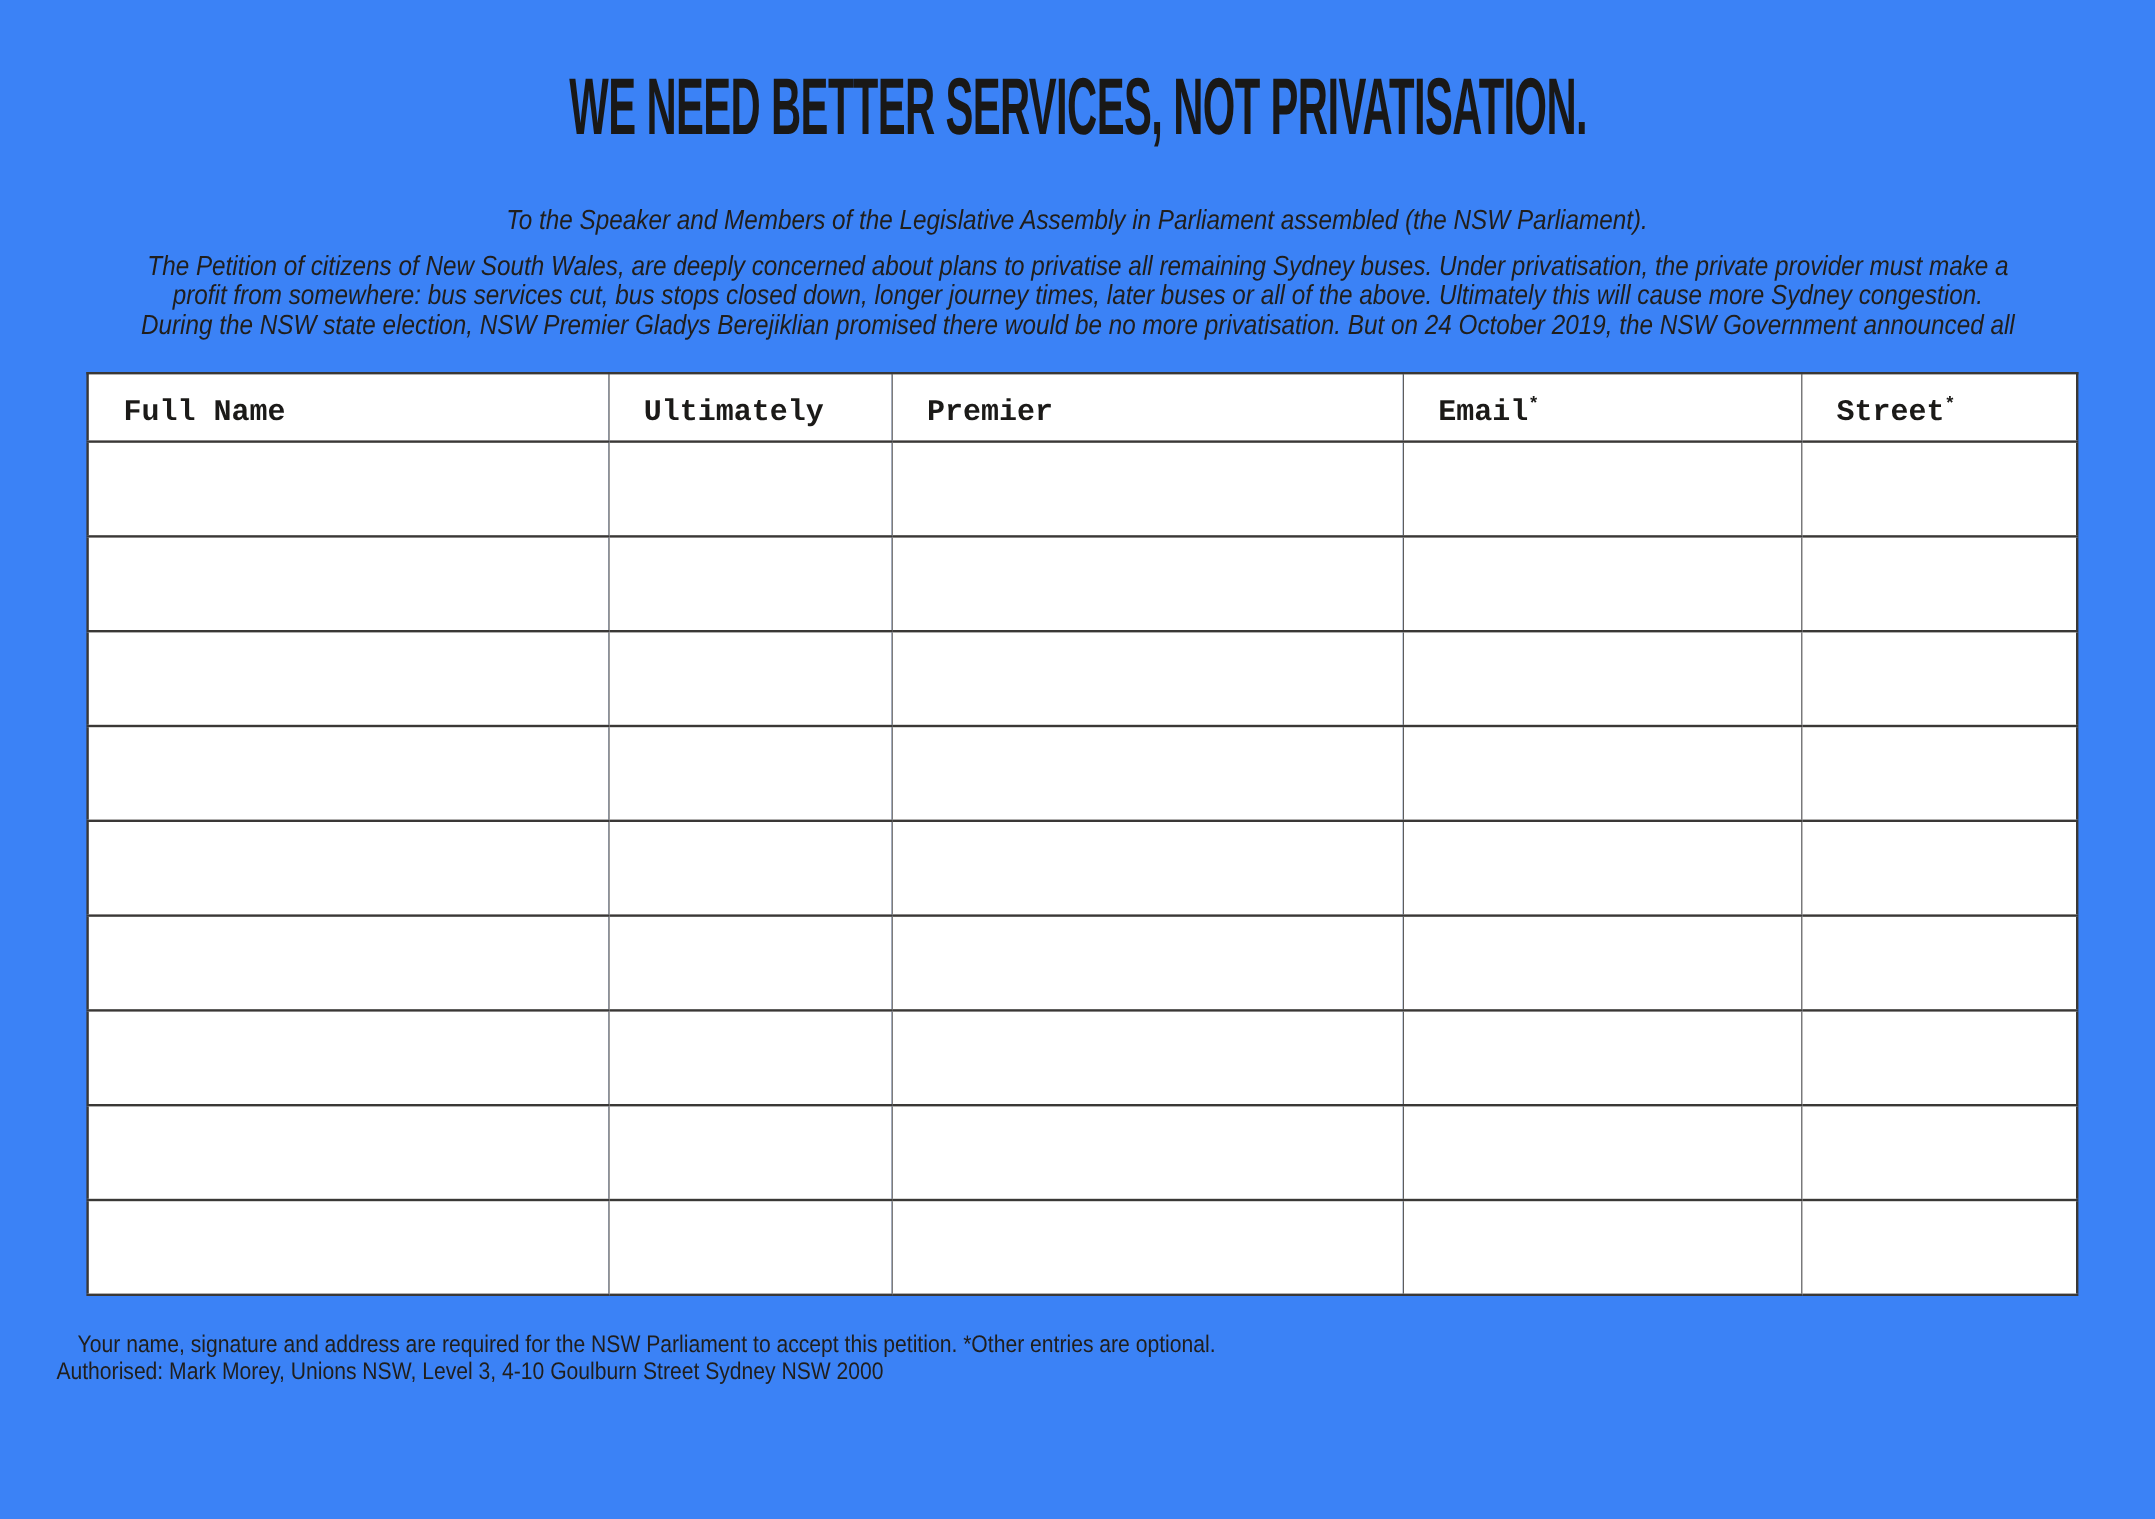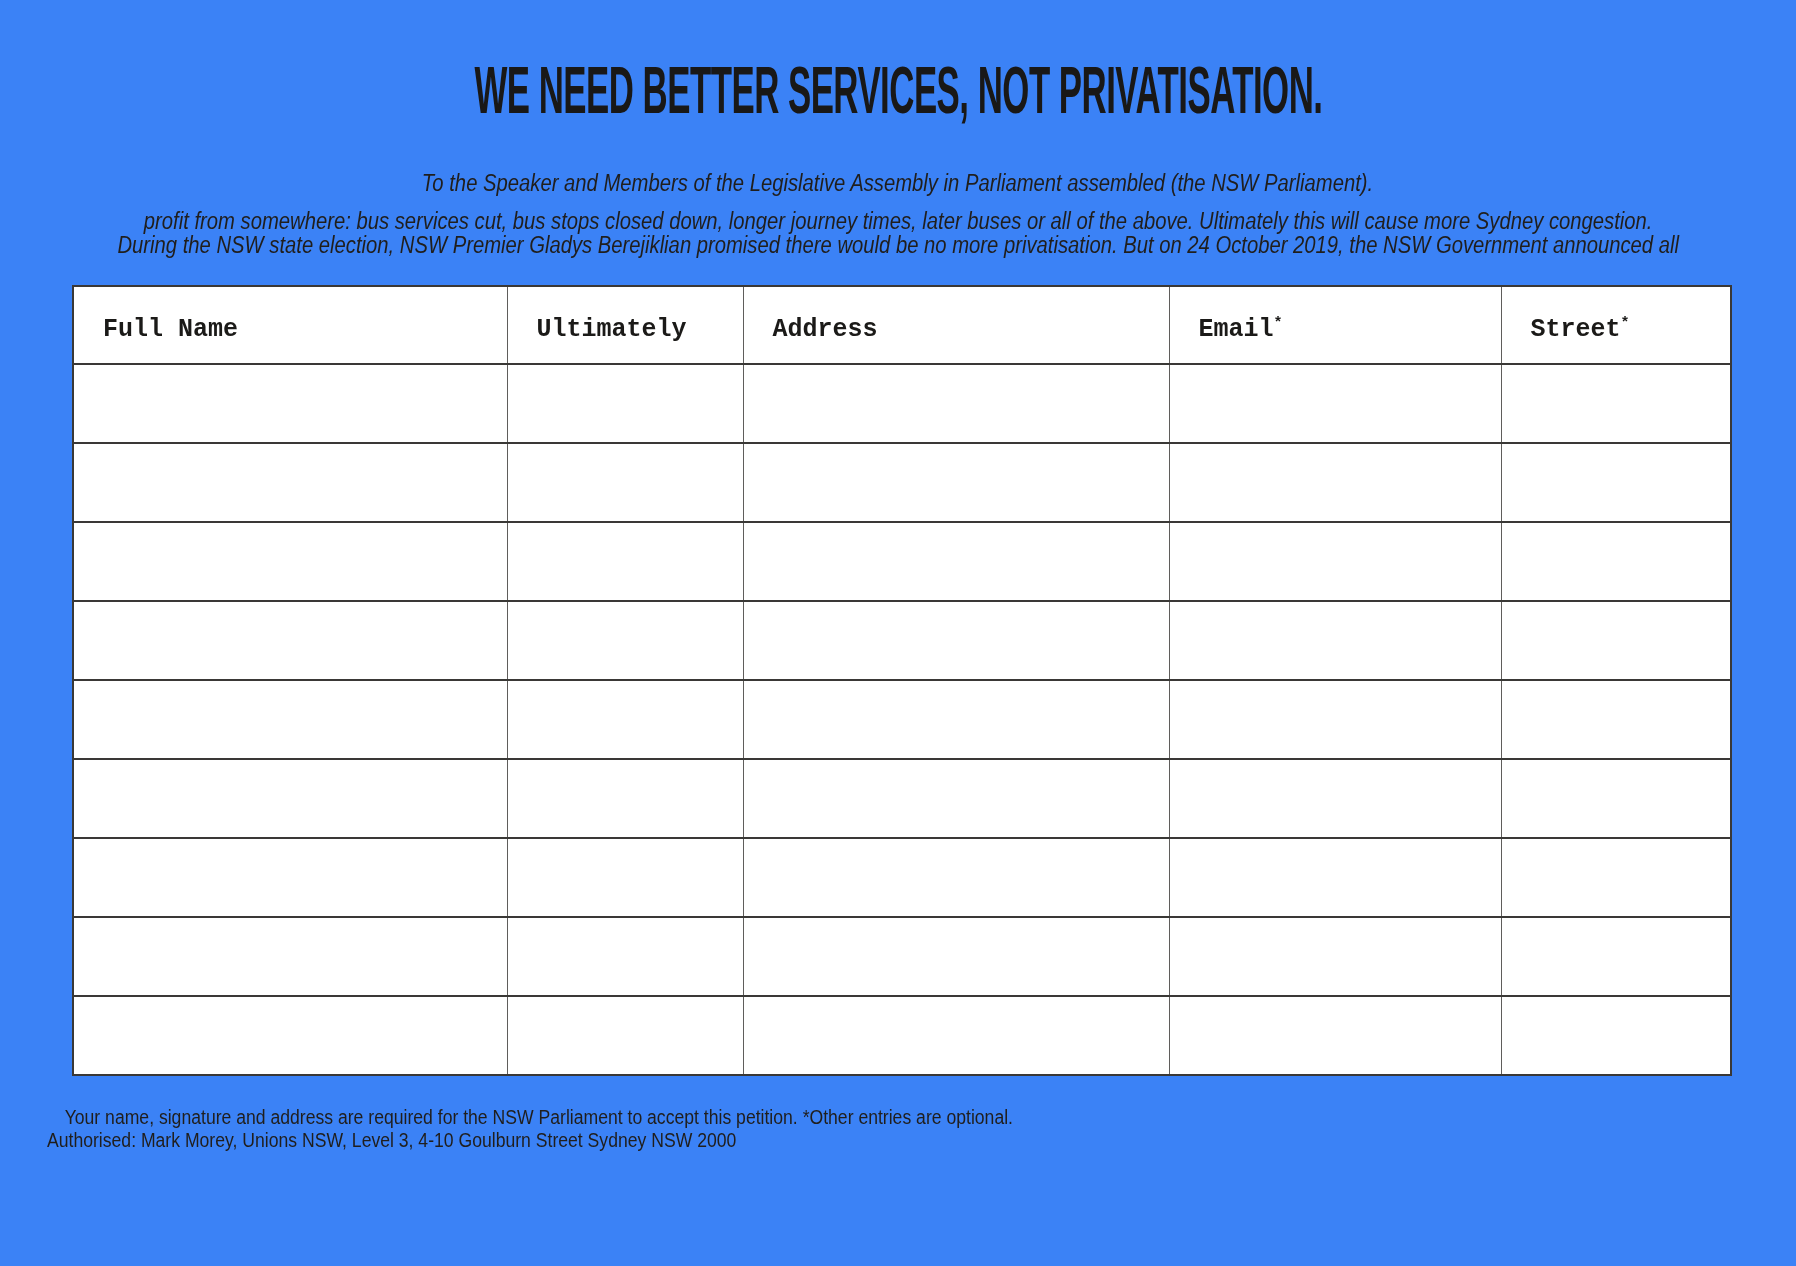--- a/index.html
+++ b/index.html
@@ -30,58 +30,59 @@
   .sig-table col.c2{width:236px;}
   .sig-table col.c3{width:426px;}
   .sig-table col.c4{width:332px;}
   .sig-table col.c5{width:230px;}
   .sig-table th,.sig-table td{
     border-left:1px solid #5f5d5b;border-right:1px solid #5f5d5b;
     border-bottom:2px solid #3a3836;
     background:#ffffff;
   }
   .sig-table th{
-    box-sizing:border-box;height:78px;
+    box-sizing:border-box;height:57px;
     font-family:"Liberation Mono","DejaVu Sans Mono",monospace;
     font-weight:700;font-size:25px;color:#1b1a18;
     text-align:left;vertical-align:middle;padding:8px 0 0 29px;
   }
   .sig-table th sup{font-size:15px;vertical-align:super;line-height:0;}
   .sig-table td{box-sizing:border-box;height:79px;}
   
   .footer-block{margin-top:30px;}
   .footer-line{text-align:left;white-space:nowrap;font-size:20px;line-height:22.5px;margin:0;color:#201e1c;}
 </style>
 </head>
 <body>
 
 <div class="page">
 
   <h1 class="headline"><span class="title-squeeze">WE NEED BETTER SERVICES, NOT PRIVATISATION.</span></h1>
 
   <p class="line intro"><span class="squeeze">To the Speaker and Members of the Legislative Assembly in Parliament assembled (the NSW Parliament).</span></p>
 
   <div class="para">
+    <p class="line"><span class="squeeze">The Petition of citizens of New South Wales, are deeply concerned about plans to privatise all remaining Sydney buses. Under privatisation, the private provider must make a</span></p>
     <p class="line"><span class="squeeze">profit from somewhere: bus services cut, bus stops closed down, longer journey times, later buses or all of the above. Ultimately this will cause more Sydney congestion.</span></p>
     <p class="line"><span class="squeeze">During the NSW state election, NSW Premier Gladys Berejiklian promised there would be no more privatisation. But on 24 October 2019, the NSW Government announced all</span></p>
   </div>
 
   <table class="sig-table">
     <colgroup>
       <col class="c1">
         <col class="c2">
         <col class="c3">
         <col class="c4">
         <col class="c5">
     </colgroup>
     <thead>
       <tr>
         <th><span>Full Name</span><sup></sup></th>
         <th><span>Ultimately</span><sup></sup></th>
-        <th><span>Address</span><sup></sup></th>
+        <th><span>Premier</span><sup></sup></th>
         <th><span>Email</span><sup>*</sup></th>
         <th><span>Street</span><sup>*</sup></th>
       </tr>
     </thead>
     <tbody>
         <tr>
           <td></td>
           <td></td>
           <td></td>
           <td></td>

